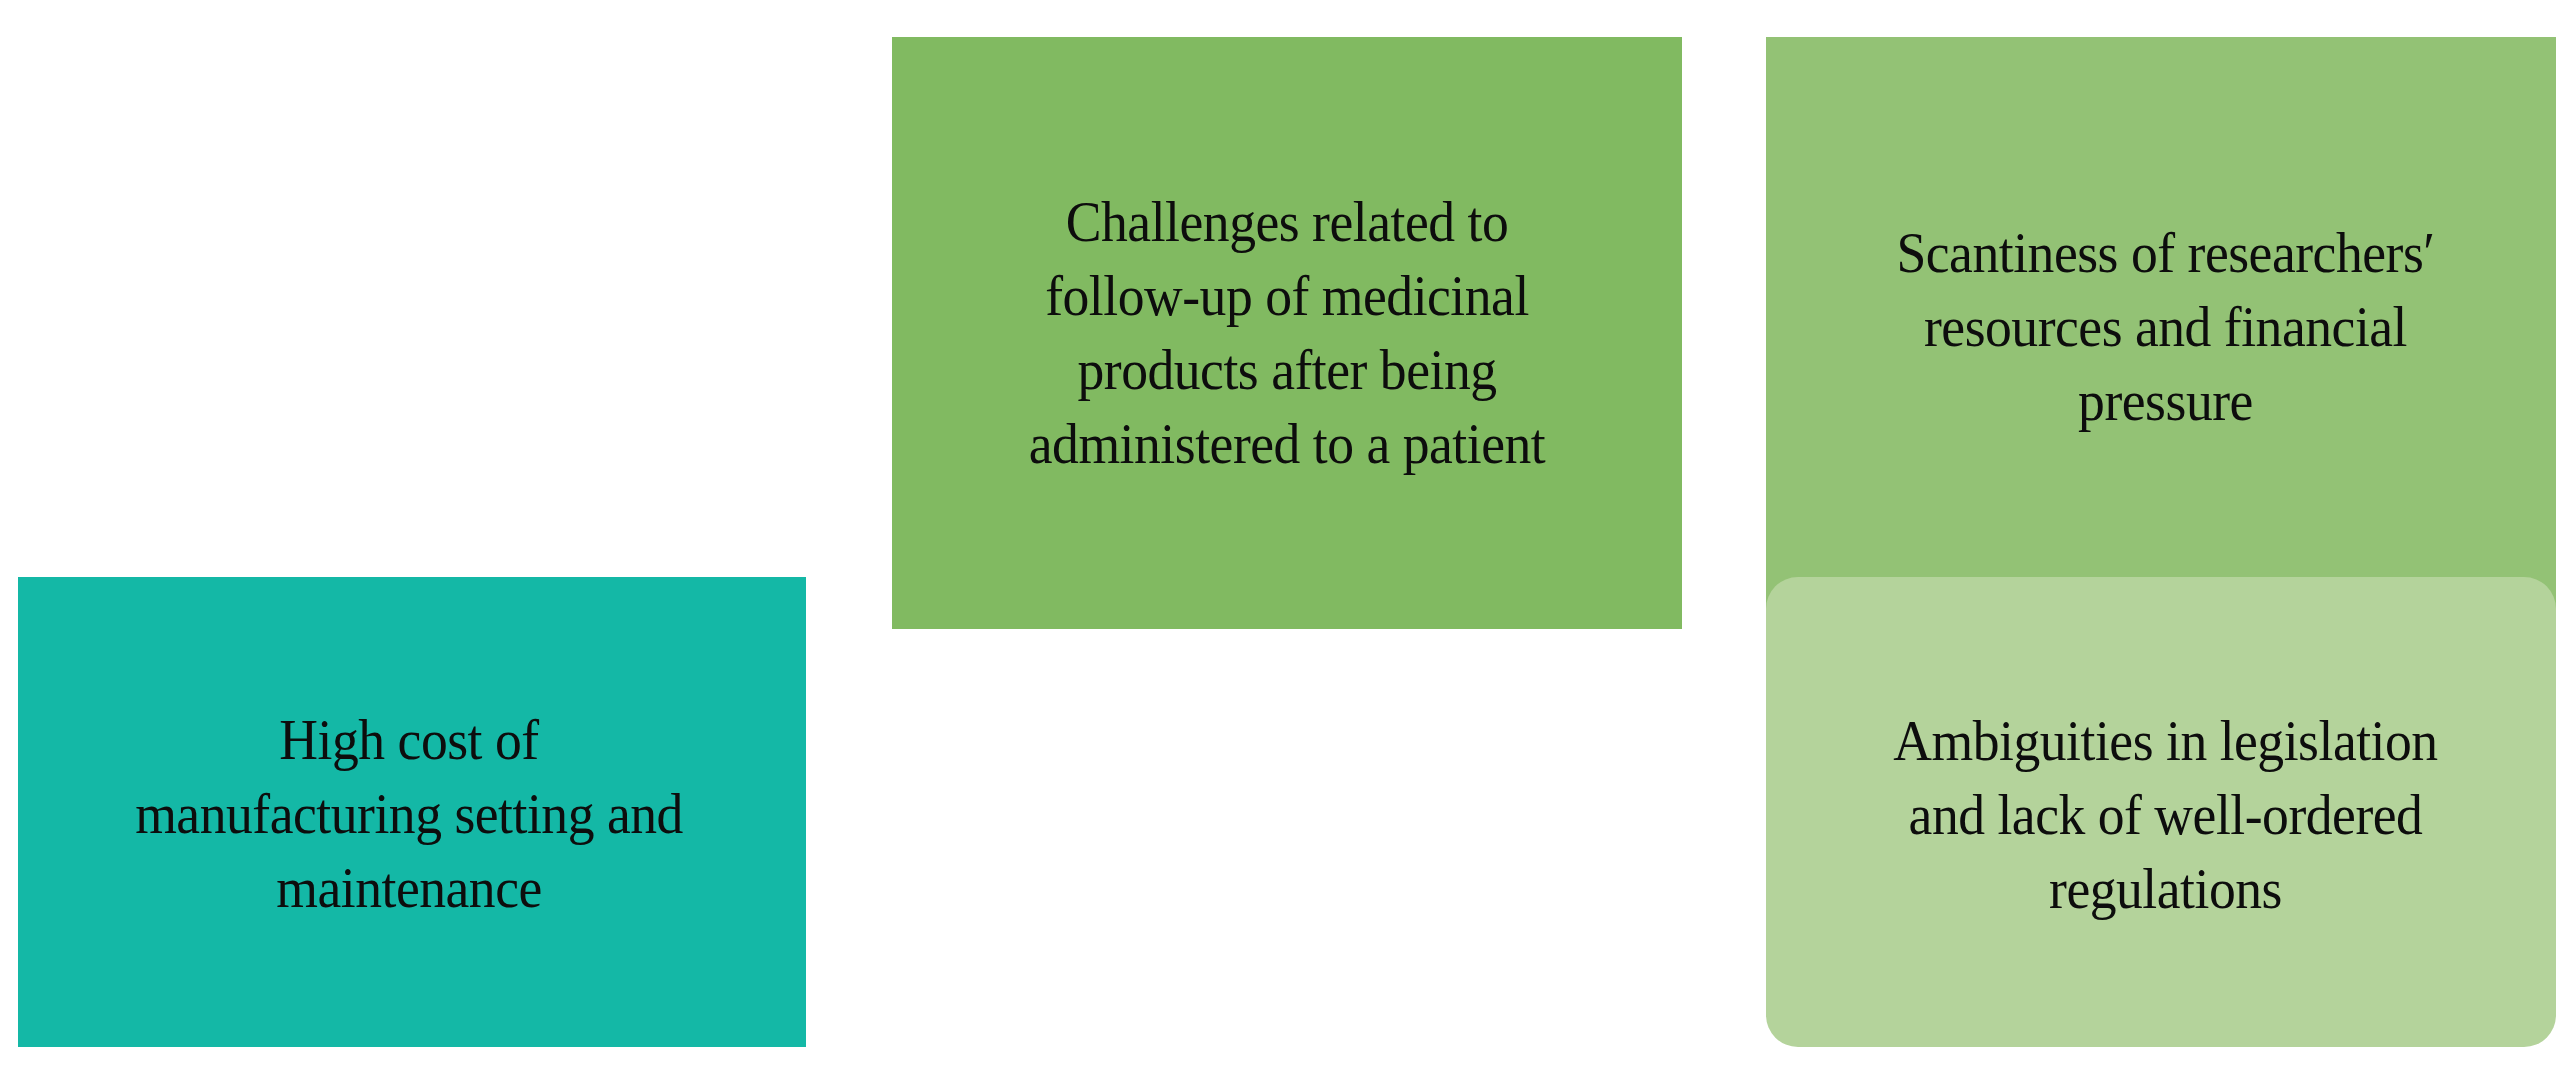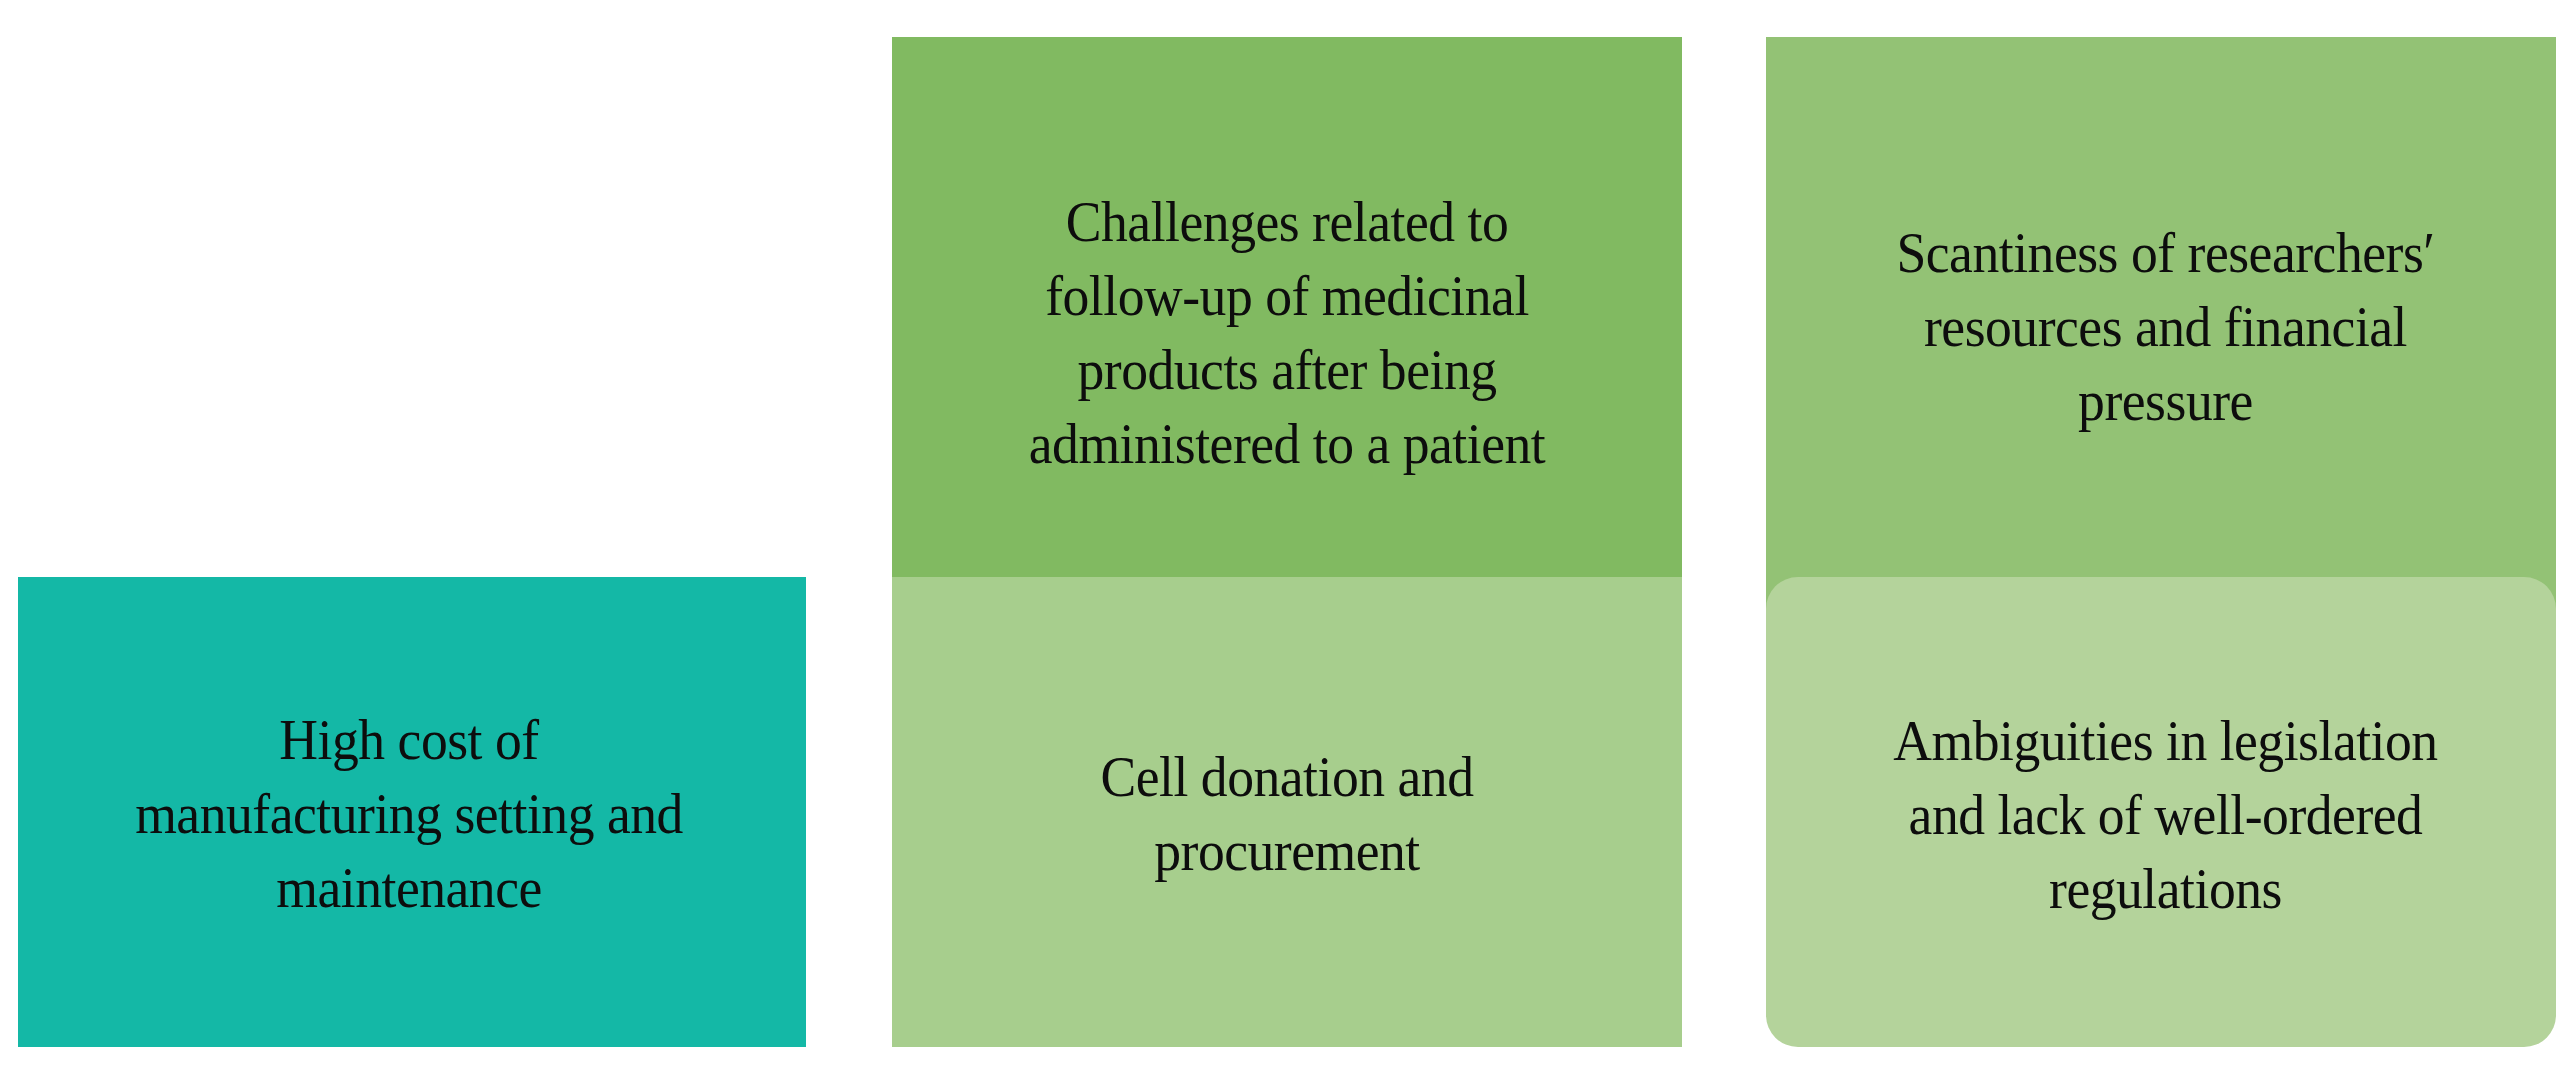--- a/index.html
+++ b/index.html
@@ -80,24 +80,20 @@
 resources and financial
 pressure</span>
   </div>
 
   <div class="card row-2 col-1 r2c1" style="background: #14b8a6; padding-left: 20px;">
     <span class="card-text">High cost of
 manufacturing setting and
 maintenance</span>
   </div>
 
-  <div class="card row-2 col-2 r2c2" style="background: rgb(167, 206, 141);">
-    <span class="card-text">Cell donation and
-procurement</span>
-  </div>
 
   <div class="card row-2 col-3 r2c3" style="background: rgb(180, 211, 155); border-radius: 32px;">
     <span class="card-text">Ambiguities in legislation
 and lack of well-ordered
 regulations</span>
   </div>
 
 </div>
 
 

